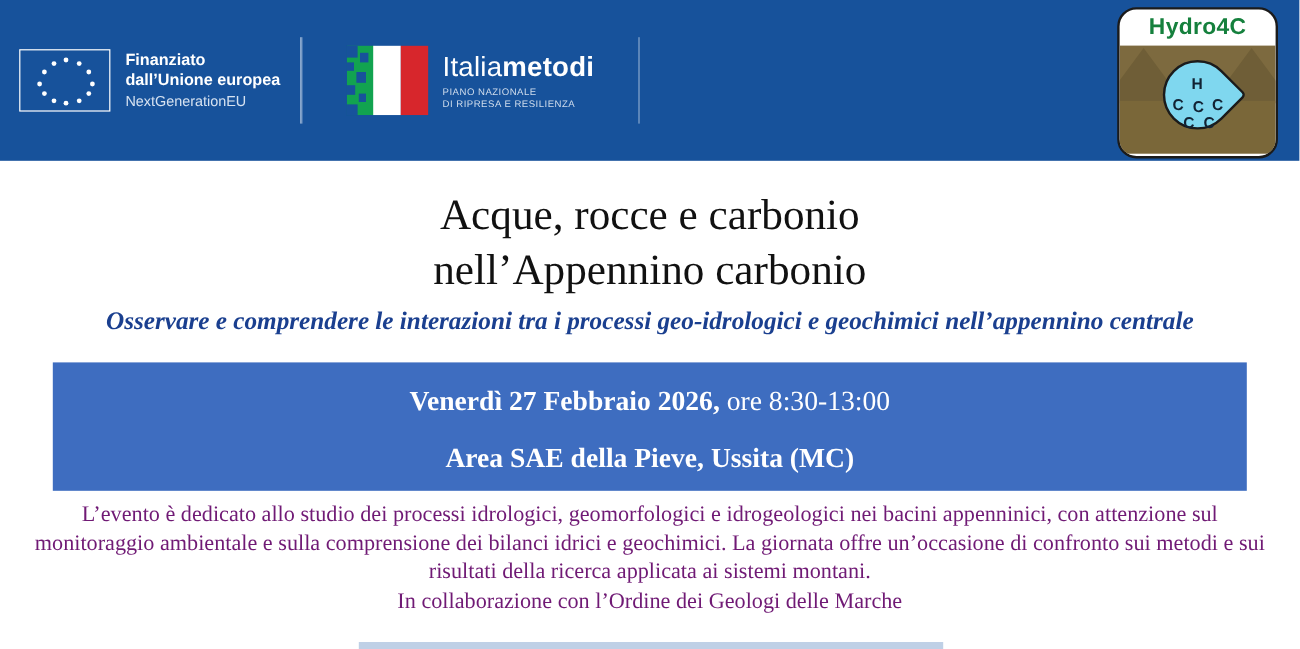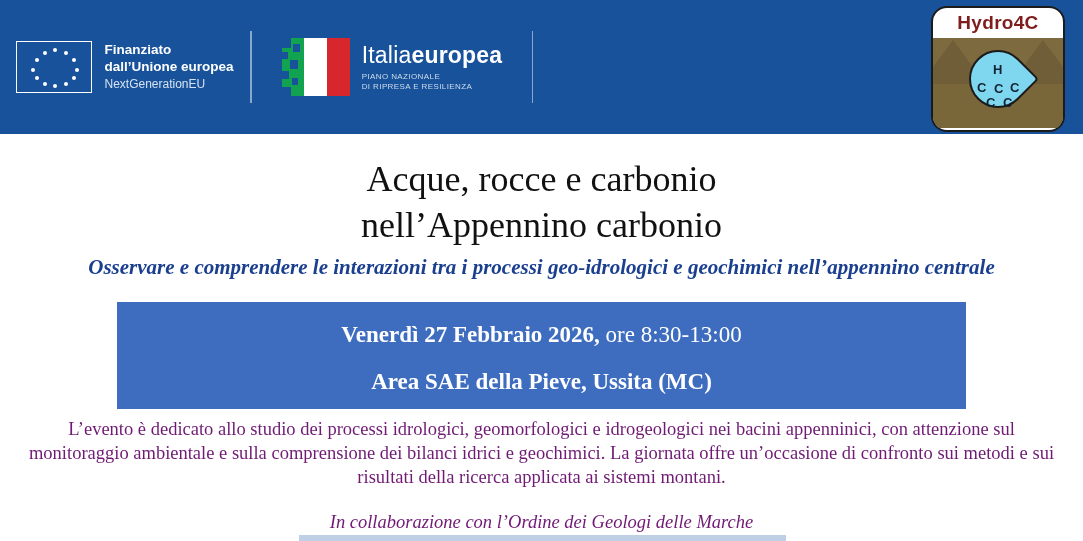--- a/index.html
+++ b/index.html
@@ -147,21 +147,21 @@
     border: 2px solid #1b1b1b;
     border-radius: 16px;
     overflow: hidden;
   }
   .hydro-title {
     height: 30px;
     display: flex; align-items: center; justify-content: center;
     font-family: "Liberation Sans", sans-serif;
     font-weight: bold;
     font-size: 19px;
-    color: #7f1d1d;
+    color: #15803d;
     letter-spacing: .3px;
   }
   .hydro-scene {
     position: relative;
     height: 90px;
     background: #7d6a3f;
     overflow: hidden;
   }
   .hydro-scene .mount {
     position: absolute;
@@ -220,21 +220,21 @@
     font-size: 21px;
     font-weight: bold;
     font-style: italic;
     color: #1a3f8f;
     padding: 0 28px;
   }
 
   
   .event-band {
     margin: 22px auto 0;
-    width: 849px;
+    width: 995px;
     background: #3e6dc0;
     color: #ffffff;
     text-align: center;
     padding: 16px 10px 14px;
     box-sizing: border-box;
   }
   .event-line1 {
     font-size: 23px;
     line-height: 1.5;
   }
@@ -248,23 +248,22 @@
   
   .desc {
     width: 1040px;
     margin: 8px auto 0;
     text-align: center;
     font-size: 18.5px;
     line-height: 1.32;
     color: #701a75;
   }
   .desc .collab {
-    font-style: italic;
     display: block;
-    margin-top: 20px;
+    margin-top: 0;
   }
 
   
   .bottom-peek {
     position: absolute;
     left: 299px;
     bottom: 0;
     width: 487px;
     height: 6px;
     background: #bfd0e6;
@@ -315,21 +314,21 @@
             <span class="it-dot" style="left:0;top:0;width:9px;height:10px"></span>
             <span class="it-dot" style="left:11px;top:6px;width:7px;height:8px"></span>
             <span class="it-dot" style="left:0;top:14px;width:6px;height:7px"></span>
             <span class="it-dot" style="left:8px;top:22px;width:8px;height:9px"></span>
             <span class="it-dot" style="left:0;top:33px;width:7px;height:8px"></span>
             <span class="it-dot" style="left:10px;top:40px;width:6px;height:7px"></span>
             <span class="it-dot" style="left:0;top:49px;width:9px;height:9px"></span>
           </span>
         </div>
         <div class="it-text">
-          <div class="name"><span>Italia</span><b>europea</b></div>
+          <div class="name"><span>Italia</span><b>metodi</b></div>
           <div class="sub">
             <div>PIANO NAZIONALE</div>
             <div>DI RIPRESA E RESILIENZA</div>
           </div>
         </div>
       </div>
     </div>
 
     <div class="divider"></div>
 

